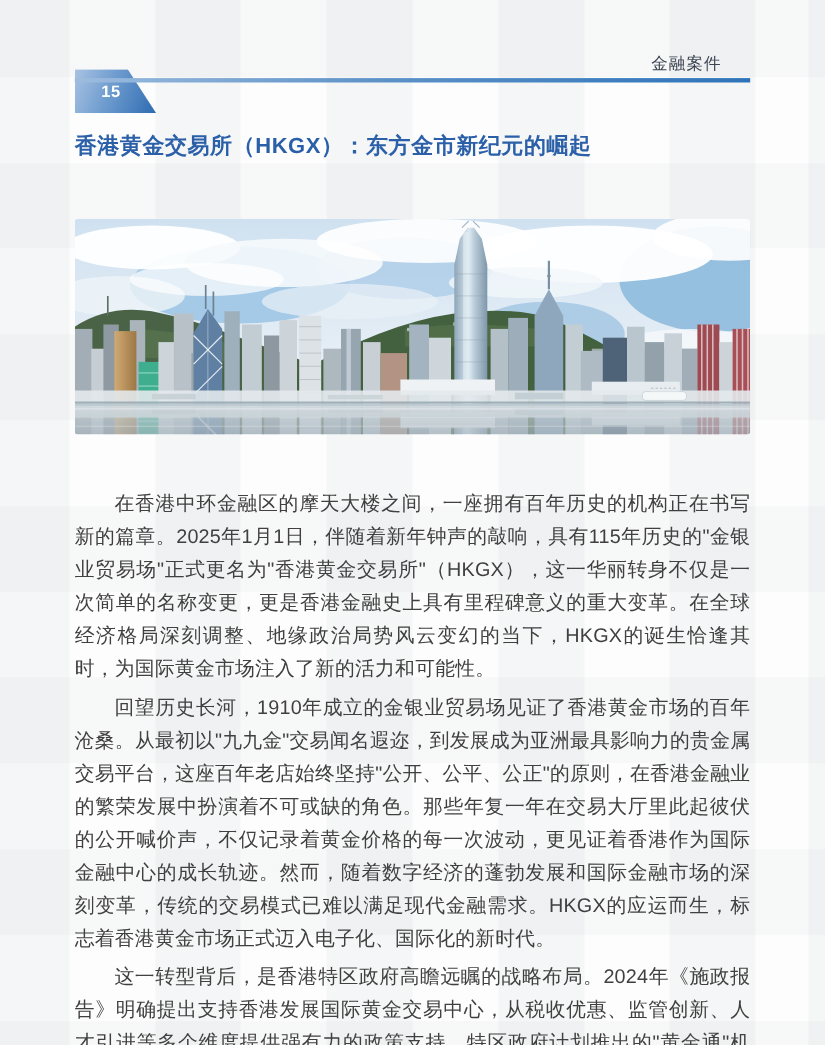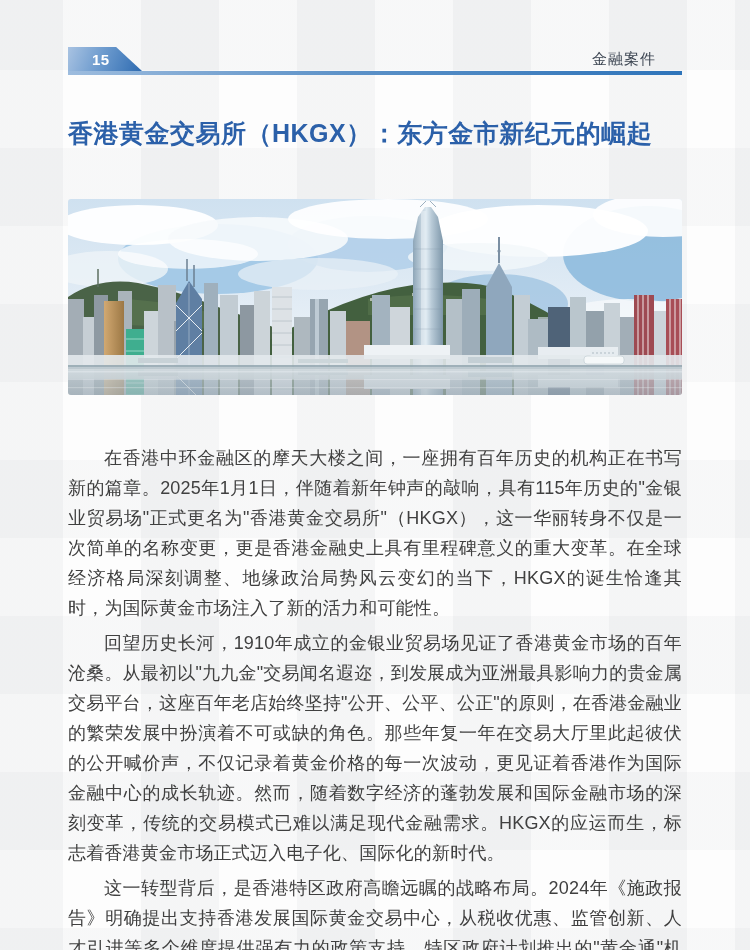--- a/index.html
+++ b/index.html
@@ -24,22 +24,22 @@
     background-position: -15px 0, 0 -8px;
   }
 
   .content {
     position: absolute; left: 68px; top: 0; width: 614px;
   }
 
   
   .page-header { position: relative; margin-top: 47px; height: 28px; }
   .page-badge {
-    position: absolute; left: 0; top: 0;
-    width: 74px; height: 24px;
+    position: absolute; left: 0; top: 16px;
+    width: 74px; height: 40px;
     clip-path: polygon(0 0, 65% 0, 100% 100%, 0 100%);
     background: linear-gradient(112deg, #a9c3e2 0%, #6d9bce 45%, #2e6bb1 100%);
     color: #ffffff; font-size: 15px; font-weight: bold;
     display: flex; align-items: center;
     padding-left: 24px; box-sizing: border-box;
     letter-spacing: 0.5px;
   }
   .section-label {
     position: absolute; right: 26px; top: 0;
     height: 24px; line-height: 24px;
@@ -47,21 +47,21 @@
     letter-spacing: 1px;
   }
   .header-rule {
     position: absolute; left: 0; right: 0; top: 24px; height: 4px;
     background: linear-gradient(90deg, #9dbcde 0%, #5d92c8 45%, #2e74ba 100%);
   }
 
   
   .article-title {
     margin: 42px 0 0 0;
-    font-size: 25px; line-height: 32px;
+    font-size: 20px; line-height: 32px;
     font-weight: bold; color: #2b60a9;
     letter-spacing: 0.5px;
   }
 
   
   .photo {
     margin-top: 50px;
     width: 614px; height: 196px;
     border-radius: 3px; overflow: hidden;
     position: relative;

